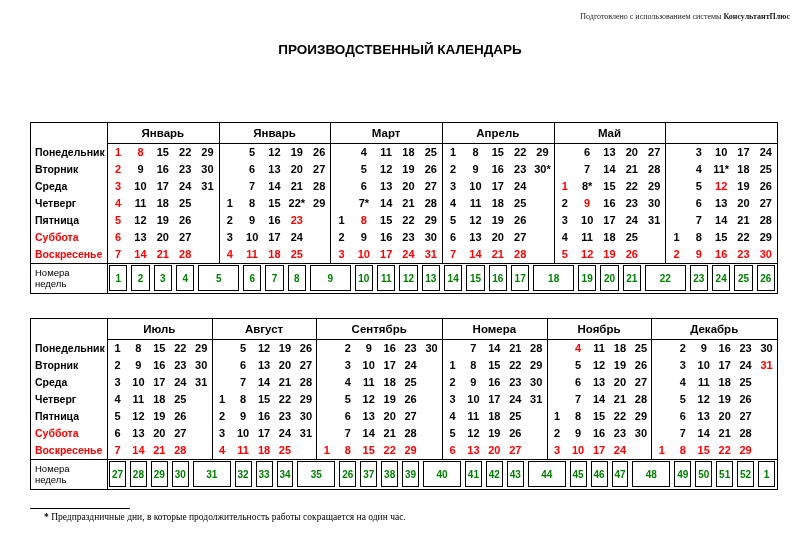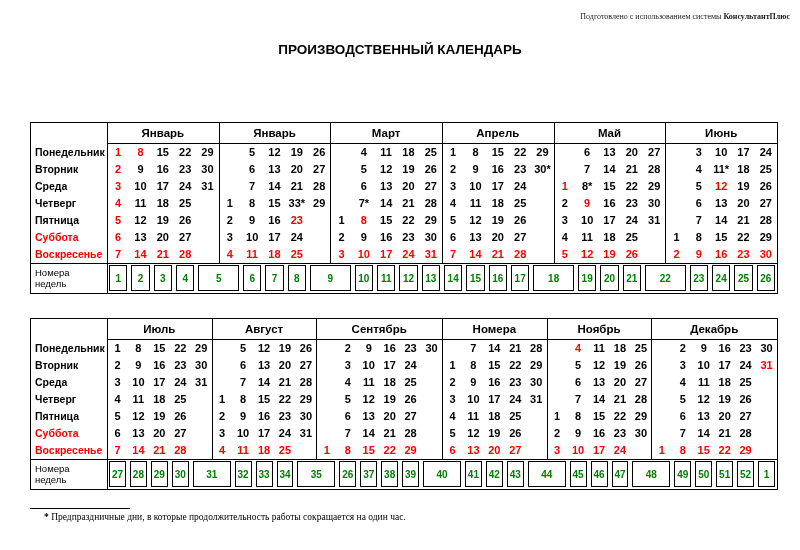--- a/index.html
+++ b/index.html
@@ -89,21 +89,21 @@
     <div class="day-num" style="grid-area: 3 / 9;">13</div>
     <div class="day-num" style="grid-area: 3 / 10;">20</div>
     <div class="day-num" style="grid-area: 3 / 11;">27</div>
     <div class="day-num" style="grid-area: 4 / 8;">7</div>
     <div class="day-num" style="grid-area: 4 / 9;">14</div>
     <div class="day-num" style="grid-area: 4 / 10;">21</div>
     <div class="day-num" style="grid-area: 4 / 11;">28</div>
     <div class="day-num" style="grid-area: 5 / 7;">1</div>
     <div class="day-num" style="grid-area: 5 / 8;">8</div>
     <div class="day-num" style="grid-area: 5 / 9;">15</div>
-    <div class="day-num" style="grid-area: 5 / 10;">33*</div>
+    <div class="day-num" style="grid-area: 5 / 10;">22*</div>
     <div class="day-num" style="grid-area: 5 / 11;">29</div>
     <div class="day-num" style="grid-area: 6 / 7;">2</div>
     <div class="day-num" style="grid-area: 6 / 8;">9</div>
     <div class="day-num" style="grid-area: 6 / 9;">16</div>
     <div class="day-num red" style="grid-area: 6 / 10;">23</div>
     <div class="day-num" style="grid-area: 7 / 7;">3</div>
     <div class="day-num" style="grid-area: 7 / 8;">10</div>
     <div class="day-num" style="grid-area: 7 / 9;">17</div>
     <div class="day-num" style="grid-area: 7 / 10;">24</div>
     <div class="day-num red" style="grid-area: 8 / 7;">4</div>
@@ -202,21 +202,20 @@
     <div class="day-num" style="grid-area: 6 / 26;">31</div>
     <div class="day-num" style="grid-area: 7 / 22;">4</div>
     <div class="day-num" style="grid-area: 7 / 23;">11</div>
     <div class="day-num" style="grid-area: 7 / 24;">18</div>
     <div class="day-num" style="grid-area: 7 / 25;">25</div>
     <div class="day-num red" style="grid-area: 8 / 22;">5</div>
     <div class="day-num red" style="grid-area: 8 / 23;">12</div>
     <div class="day-num red" style="grid-area: 8 / 24;">19</div>
     <div class="day-num red" style="grid-area: 8 / 25;">26</div>
     <div class="month-block" style="grid-area: 1 / 27 / 9 / 32;"></div>
-    <div class="month-name" style="grid-area: 1 / 27 / auto / 32;">Июнь</div>
     <div class="day-num" style="grid-area: 2 / 28;">3</div>
     <div class="day-num" style="grid-area: 2 / 29;">10</div>
     <div class="day-num" style="grid-area: 2 / 30;">17</div>
     <div class="day-num" style="grid-area: 2 / 31;">24</div>
     <div class="day-num" style="grid-area: 3 / 28;">4</div>
     <div class="day-num" style="grid-area: 3 / 29;">11*</div>
     <div class="day-num" style="grid-area: 3 / 30;">18</div>
     <div class="day-num" style="grid-area: 3 / 31;">25</div>
     <div class="day-num" style="grid-area: 4 / 28;">5</div>
     <div class="day-num red" style="grid-area: 4 / 29;">12</div>

